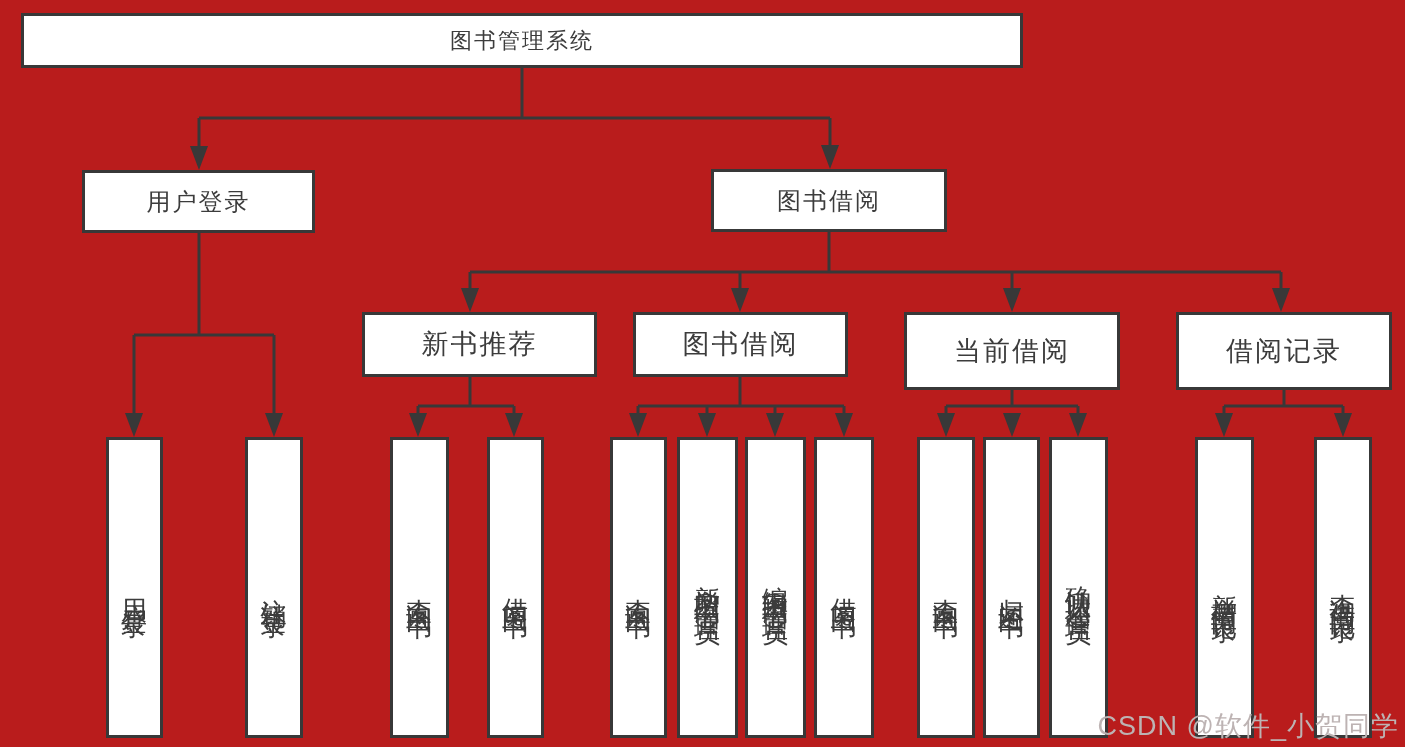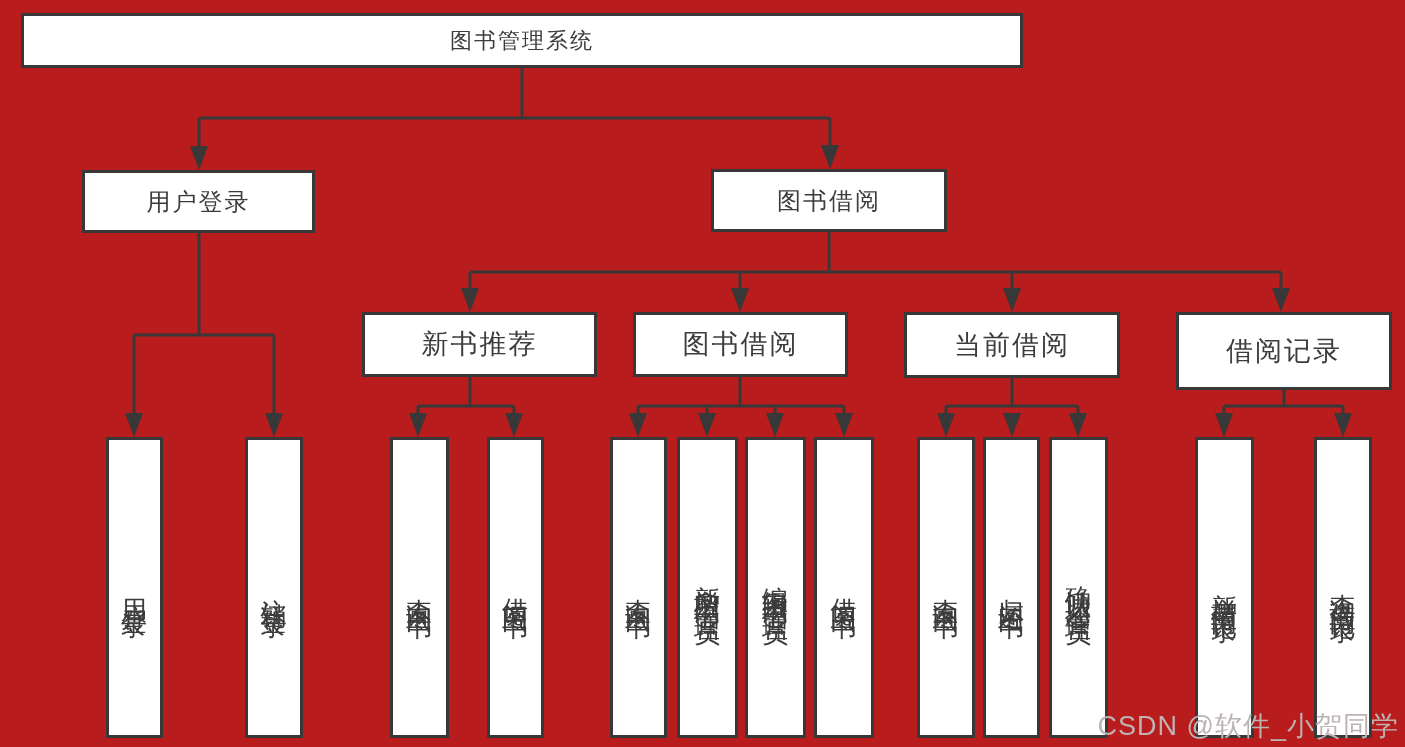--- a/index.html
+++ b/index.html
@@ -66,21 +66,21 @@
       M1224 437 l-9 -24 h18 z M1343 437 l-9 -24 h18 z"></path>
   </svg>
 
   <div class="node root-node" style="left:21px;top:13px;width:1002px;height:55px">图书管理系统</div>
 
   <div class="node branch-node" style="left:82px;top:170px;width:233px;height:63px">用户登录</div>
   <div class="node branch-node" style="left:711px;top:169px;width:236px;height:63px">图书借阅</div>
 
   <div class="node group-node" style="left:362px;top:312px;width:235px;height:65px">新书推荐</div>
   <div class="node group-node" style="left:633px;top:312px;width:215px;height:65px">图书借阅</div>
-  <div class="node group-node" style="left:904px;top:312px;width:216px;height:66px">当前借阅</div>
+  <div class="node group-node" style="left:904px;top:312px;width:216px;height:78px">当前借阅</div>
   <div class="node group-node" style="left:1176px;top:312px;width:216px;height:78px">借阅记录</div>
 
   <div class="node leaf" style="left:106px;width:57px">用户登录</div>
   <div class="node leaf" style="left:245px;width:58px">注销登录</div>
 
   <div class="node leaf" style="left:390px;width:59px">查询图书</div>
   <div class="node leaf" style="left:487px;width:57px">借阅图书</div>
 
   <div class="node leaf" style="left:610px;width:57px">查询图书</div>
   <div class="node leaf" style="left:677px;width:61px">新增图书（管理员）</div>

